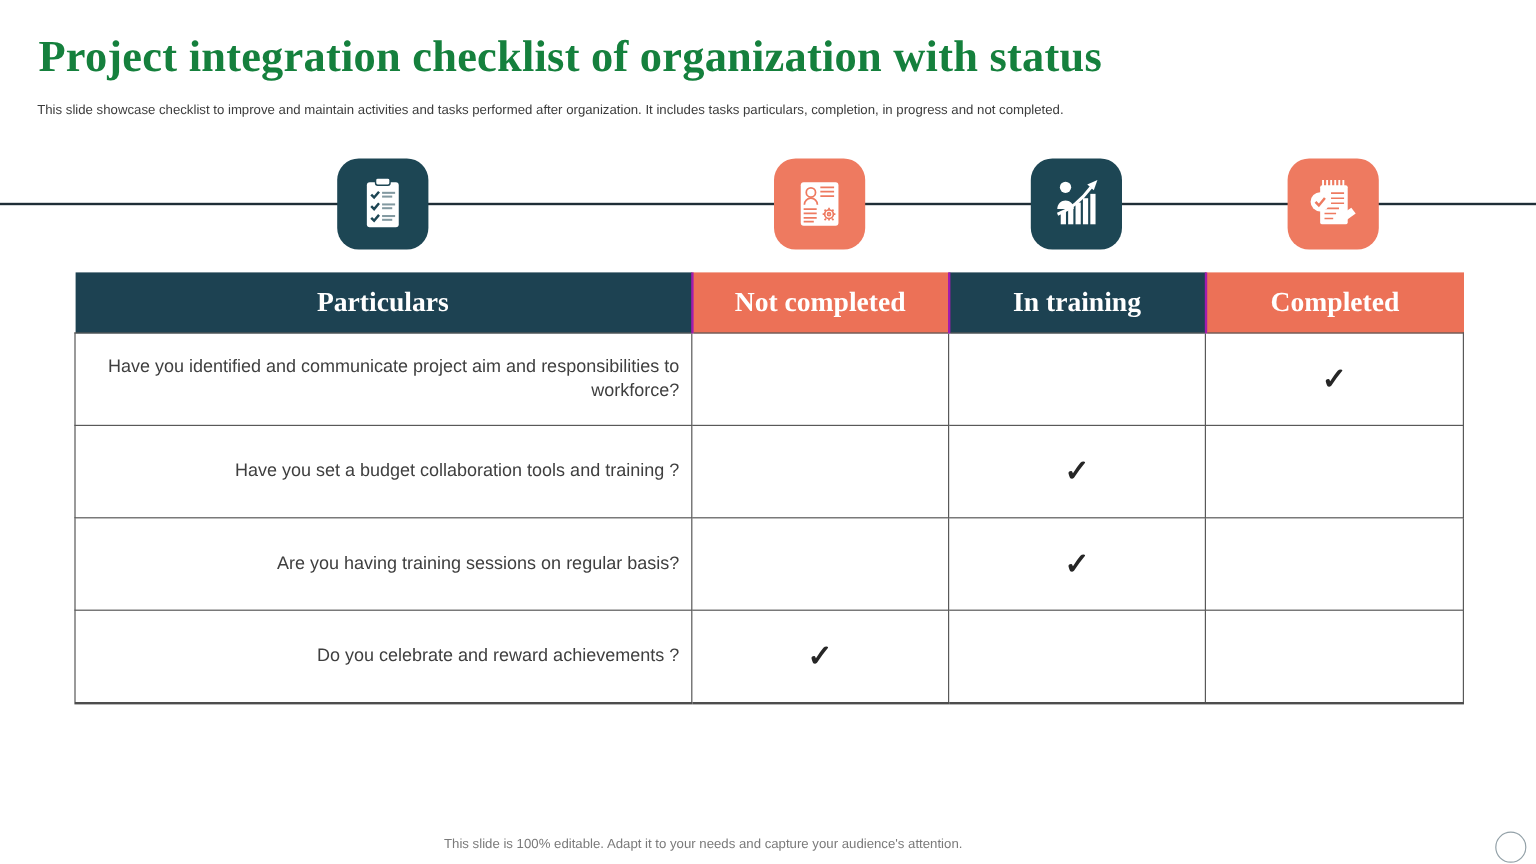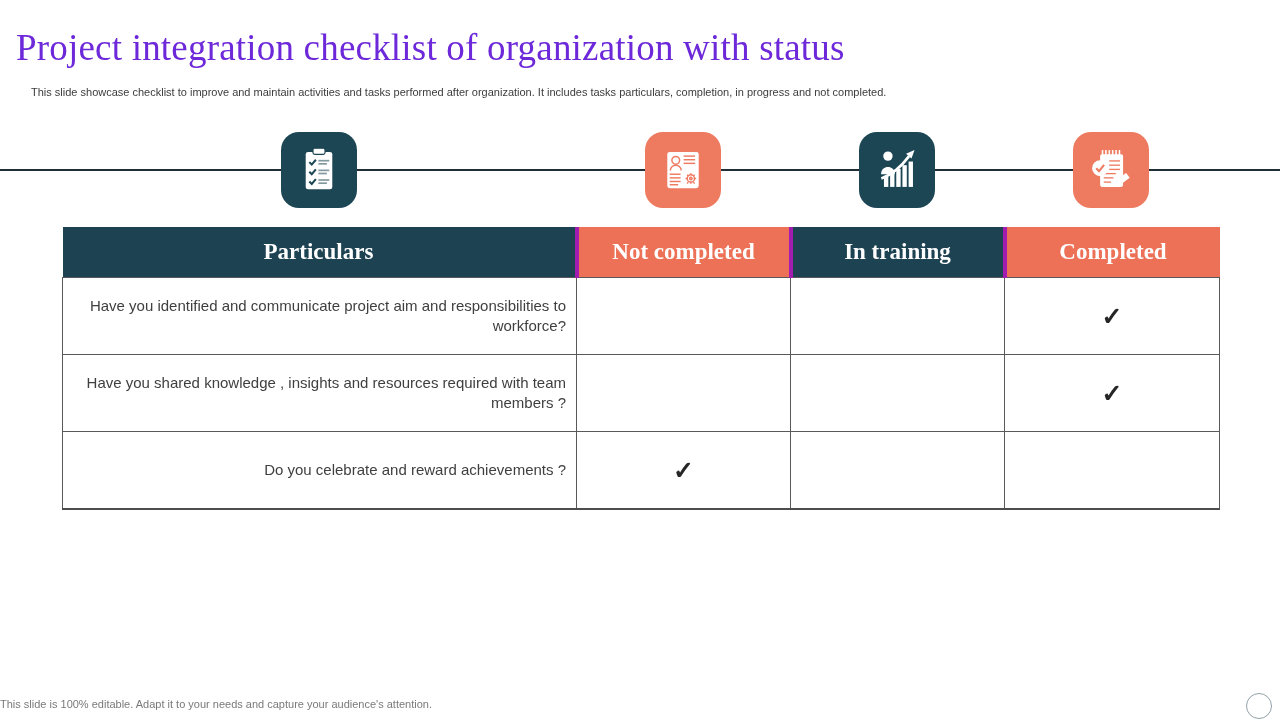--- a/index.html
+++ b/index.html
@@ -2,23 +2,23 @@
 <html><head>
 <meta charset="utf-8">
 <style>
   html,body { margin:0; padding:0; }
   body {
     width:1280px; height:720px; position:relative; overflow:hidden;
     background:#ffffff; font-family:"Liberation Sans", sans-serif;
   }
   
   .title {
-    position:absolute; left:16px; top:26px; width:1100px;
-    font-family:"Liberation Serif", serif; font-size:37px; font-weight:400;
-    color:#6d28d9; letter-spacing:0.2px;
+    position:absolute; left:32px; top:26px; width:1100px;
+    font-family:"Liberation Serif", serif; font-size:37px; font-weight:700;
+    color:#15803d; letter-spacing:0.2px;
   }
   .subtitle {
     position:absolute; left:31px; top:86px; width:1150px;
     font-size:11px; color:#3c3c3c;
   }
   
   .rule {
     position:absolute; left:0; top:169px; width:1280px; height:2px;
     background:#1f2e37; z-index:0;
   }
@@ -36,35 +36,35 @@
   }
   col.c-part { width:514px; } col.c-nc { width:214px; }
   col.c-ip  { width:214px; } col.c-cp { width:215px; }
   th {
     height:48px; font-family:"Liberation Serif", serif; font-size:23px;
     font-weight:700; color:#ffffff; text-align:center; vertical-align:middle;
     border:none;
   }
   th.tone-teal   { background:#1d4252; }
   th.tone-orange { background:#ec7157; }
-  th + th { border-left:4px solid #a21caf; }
+  th + th { border-left:2px solid #a21caf; }
   td {
     height:64px; border:1px solid #595959; vertical-align:middle;
     background:#ffffff;
   }
   td.q {
     font-size:15px; color:#3f3f3f; padding:6px 10px 6px 11px; line-height:1.32;text-align:right;
   }
   td.mark {
     text-align:center; font-size:25px; font-weight:700; color:#262626;
   }
   tr:last-child td { border-bottom:2px solid #4d4d4d; }
   
   .footer {
-    position:absolute; left:0; top:698px; width:1172px; 
+    position:absolute; left:0; top:698px; width:1172px; text-align:center;
     font-size:11px; color:#7a7a7a;
   }
   .corner-circle {
     position:absolute; left:1246px; top:693px; width:24px; height:24px;
     border:1px solid #93a1a8; border-radius:50%; background:#ffffff;
   }
 </style>
 </head>
 <body>
 
@@ -173,24 +173,30 @@
     </tr>
   </thead>
   <tbody>
     <tr>
       <td class="q">Have you identified and communicate project aim and responsibilities to workforce?</td>
       <td class="mark"></td>
       <td class="mark"></td>
       <td class="mark">✓</td>
     </tr>
     <tr>
-      <td class="q">Have you shared knowledge , insights and resources required with team members ?</td>
-      <td class="mark"></td>
-      <td class="mark"></td>
-      <td class="mark">✓</td>
+      <td class="q">Have you set a budget collaboration tools and training ?</td>
+      <td class="mark"></td>
+      <td class="mark">✓</td>
+      <td class="mark"></td>
+    </tr>
+    <tr>
+      <td class="q">Are you having training sessions on regular basis?</td>
+      <td class="mark"></td>
+      <td class="mark">✓</td>
+      <td class="mark"></td>
     </tr>
     <tr>
       <td class="q">Do you celebrate and reward achievements ?</td>
       <td class="mark">✓</td>
       <td class="mark"></td>
       <td class="mark"></td>
     </tr>
   </tbody>
 </table>
 

